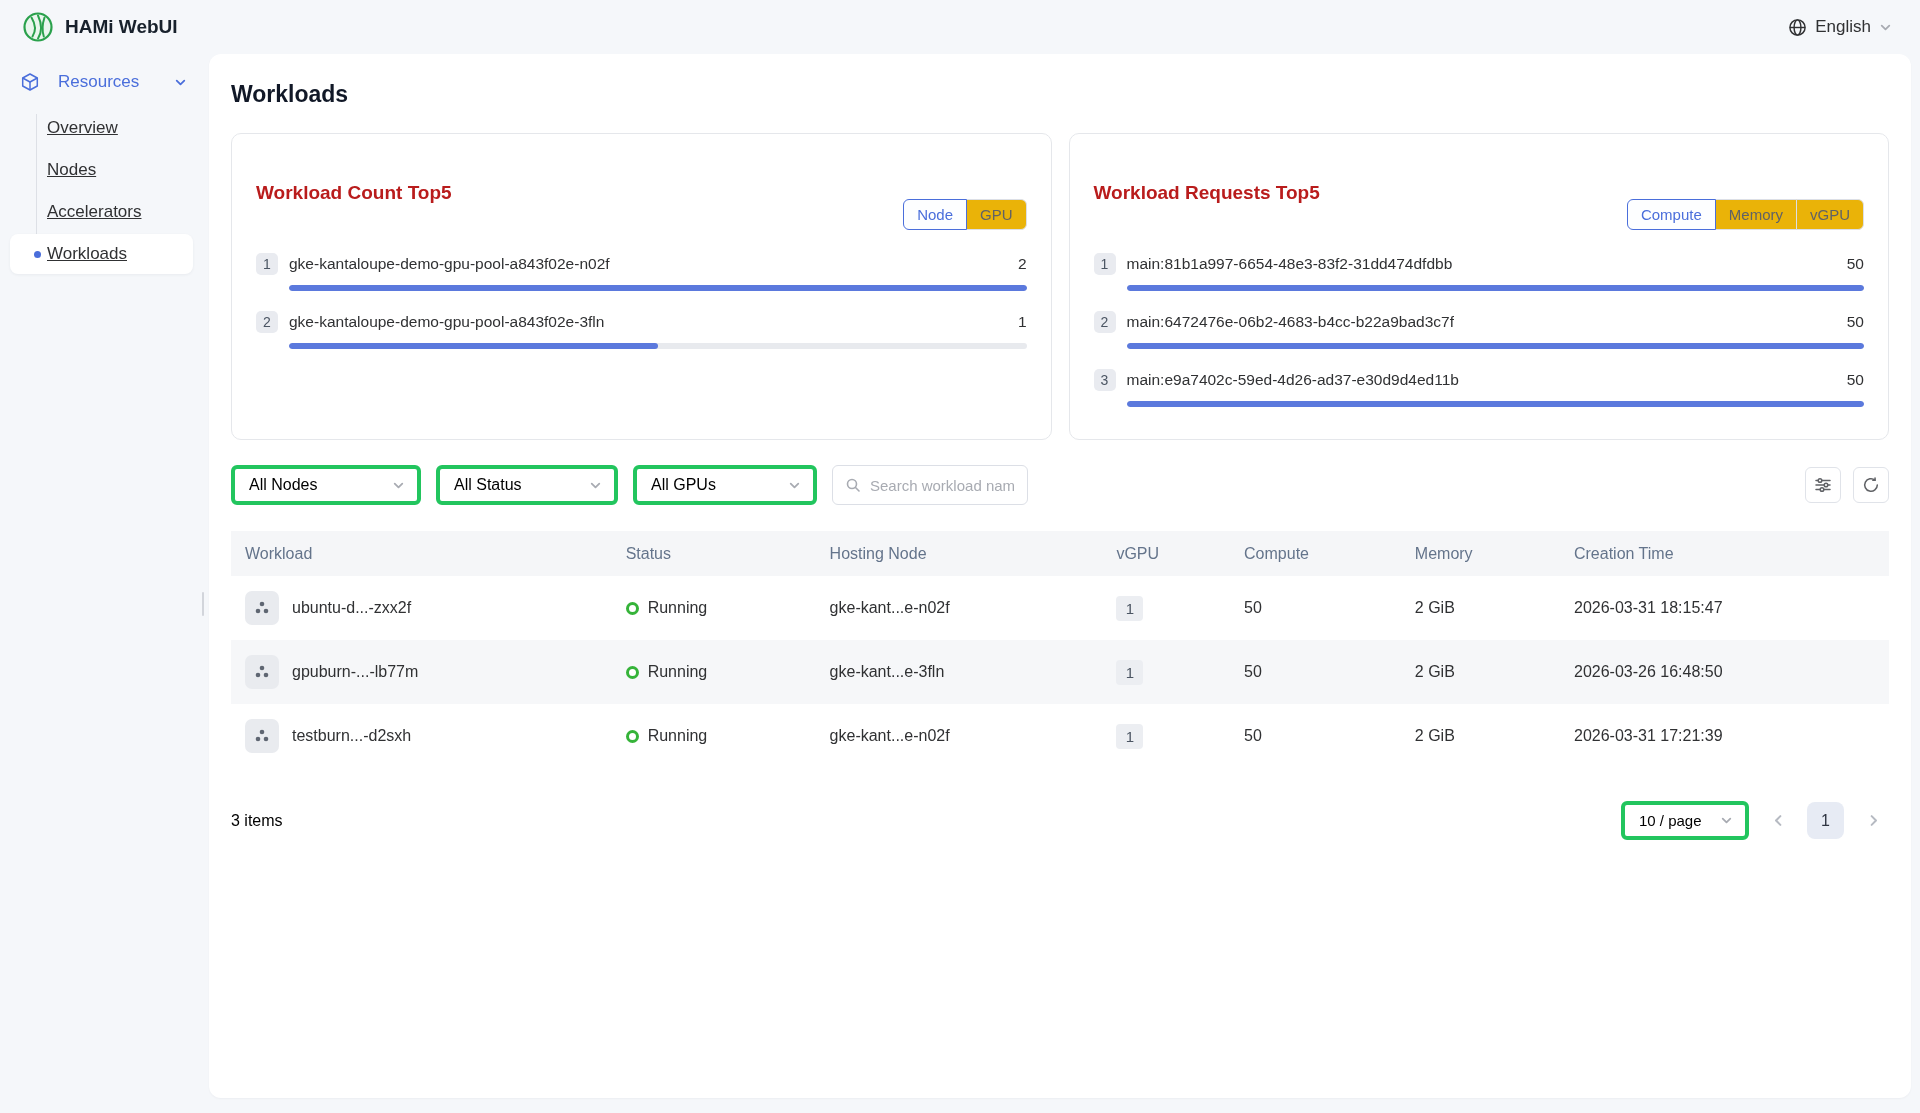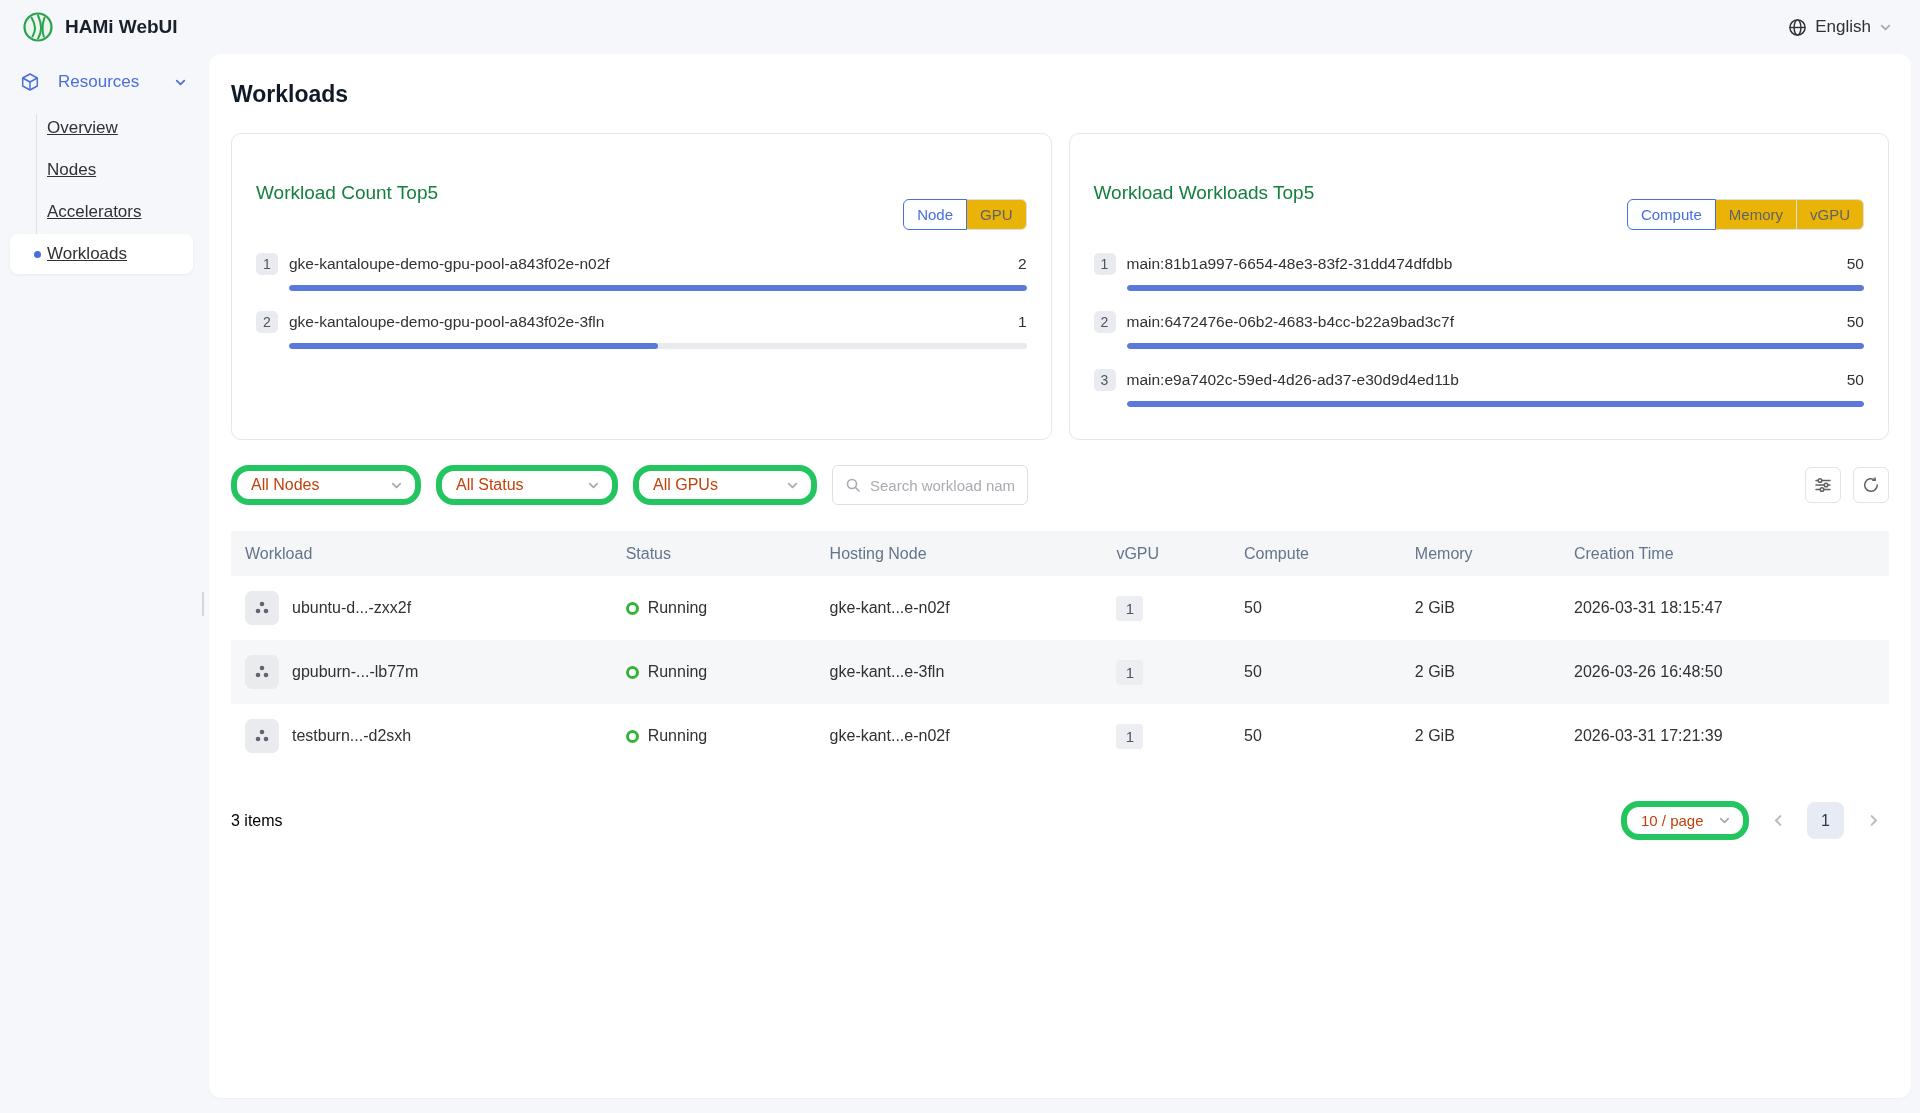--- a/index.html
+++ b/index.html
@@ -31,37 +31,37 @@
   .resize-handle { position:absolute; left:202px; top:538px; width:2px; height:24px; background:#d2d5db; border-radius:1px; cursor:col-resize; }
 
   
   .main { flex:1; background:#fff; border-radius:12px; margin:0 9px 15px 6px; padding:27px 22px 24px; box-shadow:0 1px 2px rgba(16,24,40,.04); overflow:hidden; }
   .page-title { font-size:23px; font-weight:600; color:#111827; margin-bottom:25px; }
 
   
   .charts { display:grid; grid-template-columns:1fr 1fr; gap:17px; }
   .chart-card { border:1px solid #e5e7eb; border-radius:10px; height:307px; padding:21px 24px; background:#fff; }
   .chart-head { display:flex; align-items:center; justify-content:space-between; margin-bottom:23px; }
-  .chart-title { font-size:19px; font-weight:400; color:#15803d; }
+  .chart-title { font-size:19px; font-weight:700; color:#b91c1c; }
   .seg { display:flex;margin-top:44px; }
   .seg-btn { font-size:15px; padding:6px 13px; background:#eab308; border:1px solid #dcdfe6; color:#606266; cursor:pointer; margin-left:-1px; }
   .seg-btn:first-child { border-radius:6px 0 0 6px; margin-left:0; }
   .seg-btn:last-child { border-radius:0 6px 6px 0; }
   .seg-btn.active { color:#4a6edb; border-color:#4a6edb; position:relative; z-index:1; background:#fdfeff; }
   .rank-row { margin-bottom:20px; }
   .rank-top { display:flex; align-items:center; }
   .rank-badge { flex:0 0 22px; width:22px; height:22px; border-radius:5px; background:#e9ebf0; color:#4b5563; font-size:14px; display:flex; align-items:center; justify-content:center; }
   .rank-name { margin-left:11px; font-size:15.5px; color:#303133; white-space:nowrap; overflow:hidden; text-overflow:ellipsis; }
   .rank-value { margin-left:auto; font-size:15.5px; color:#303133; padding-left:12px; }
   .bar-track { margin:10px 0 0 33px; height:6px; border-radius:3px; background:#e8eaee; overflow:hidden; }
   .bar-fill { height:100%; border-radius:3px; background:#5b79dd; }
 
   
   .filters { display:flex; align-items:center; gap:15px; margin-top:25px; }
-  .select { display:flex; align-items:center; justify-content:space-between; height:40px; padding:0 12px 0 14px; border:6px solid #22c55e; border-radius:18px; background:#fff; font-size:16px; color:#c2410c; cursor:pointer; }
+  .select { display:flex; align-items:center; justify-content:space-between; height:40px; padding:0 12px 0 14px; border:4px solid #22c55e; border-radius:6px; background:#fff; font-size:16px; color:#000000; cursor:pointer; }
   .sel-nodes { width:190px; } .sel-status { width:182px; } .sel-gpus { width:184px;gap:36px; }
   .search { display:flex; align-items:center; gap:9px; width:196px; height:40px; border:1px solid #dcdfe6; border-radius:6px; background:#fff; padding:0 12px; }
   .search input { border:none; outline:none; width:100%; font-size:15px; color:#303133; background:transparent; font-family:inherit; }
   .search input::placeholder { color:#a8abb2; }
   .toolbar-right { margin-left:auto; display:flex; gap:12px; }
   .icon-btn { width:36px; height:36px; border:1px solid #e0e3e9; background:#fff; border-radius:6px; display:flex; align-items:center; justify-content:center; cursor:pointer; }
 
   
   .table { width:100%; border-collapse:collapse; margin-top:26px; table-layout:fixed; }
   .table th { background:#f5f6f8; font-weight:400; font-size:16px; color:#64748b; text-align:left; height:45px; padding:0 10px; }
@@ -174,21 +174,21 @@
             <span class="rank-value">1</span>
           </div>
           <div class="bar-track">
               <div class="bar-fill" style="width: 50%;"></div>
             </div>
         </div>
       </section>
 
       <section class="chart-card">
         <div class="chart-head">
-          <h2 class="chart-title">Workload Workloads Top5</h2>
+          <h2 class="chart-title">Workload Requests Top5</h2>
           <div class="seg">
             <button class="seg-btn active">Compute</button>
             <button class="seg-btn">Memory</button>
             <button class="seg-btn">vGPU</button>
           </div>
         </div>
         <div class="rank-row">
           <div class="rank-top">
             <span class="rank-badge">1</span>
             <span class="rank-name">main:81b1a997-6654-48e3-83f2-31dd474dfdbb</span>

